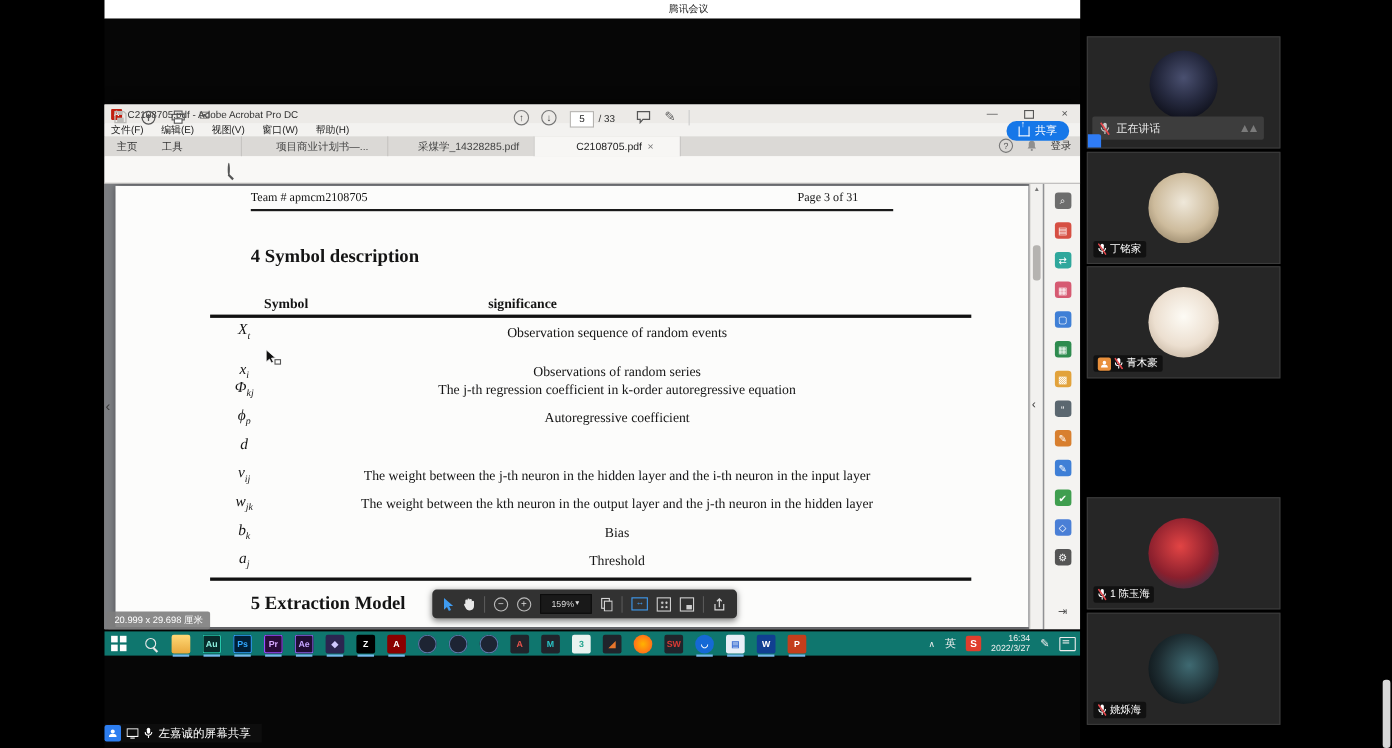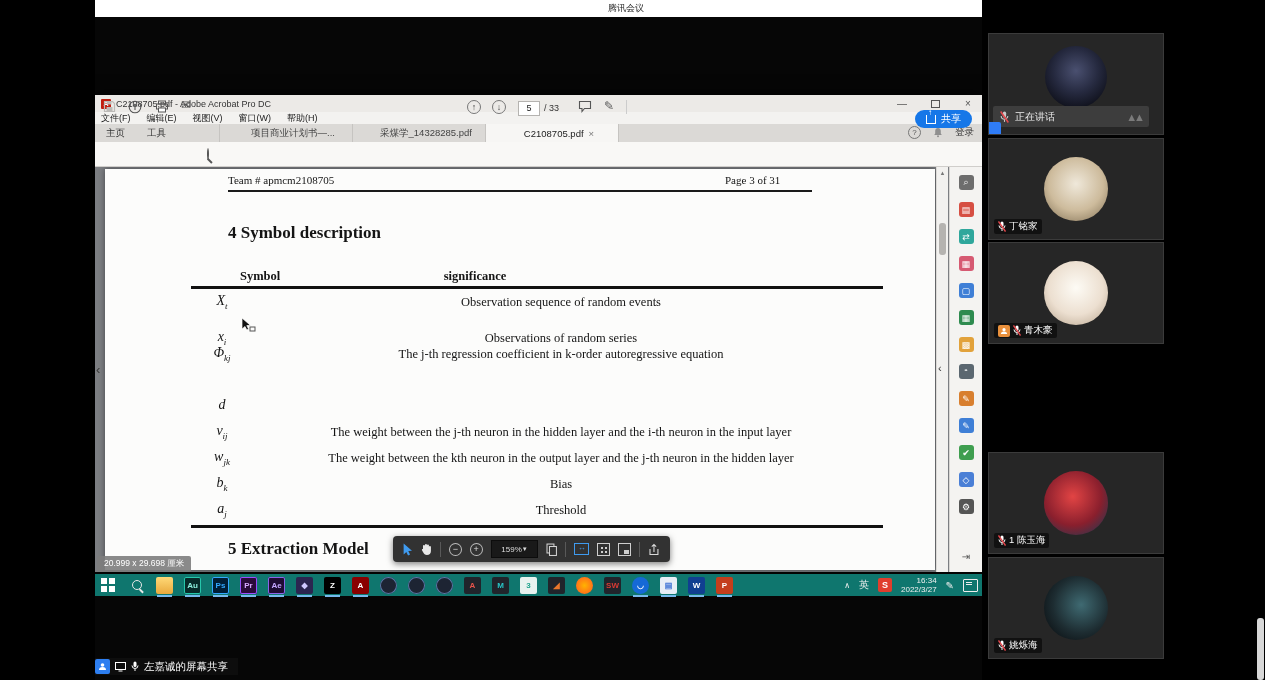--- a/index.html
+++ b/index.html
@@ -239,20 +239,24 @@
             <span class="tsym"><span>X</span><sub>t</sub></span>
             <span class="tmean">Observation sequence of random events</span>
           </div>
           <div class="abs trow" style="top:160px;">
             <span class="tsym"><span>x</span><sub>i</sub></span>
             <span class="tmean">Observations of random series</span>
           </div>
           <div class="abs trow" style="top:176px;">
             <span class="tsym"><span>Φ</span><sub>kj</sub></span>
             <span class="tmean">The j-th regression coefficient in k-order autoregressive equation</span>
+          </div>
+          <div class="abs trow" style="top:202px;">
+            <span class="tsym"><span>ϕ</span><sub>p</sub></span>
+            <span class="tmean">Autoregressive coefficient</span>
           </div>
           <div class="abs trow" style="top:228px;">
             <span class="tsym"><span>d</span><sub></sub></span>
           </div>
           <div class="abs trow" style="top:254px;">
             <span class="tsym"><span>v</span><sub>ij</sub></span>
             <span class="tmean">The weight between the j-th neuron in the hidden layer and the i-th neuron in the input layer</span>
           </div>
           <div class="abs trow" style="top:280px;">
             <span class="tsym"><span>w</span><sub>jk</sub></span>

